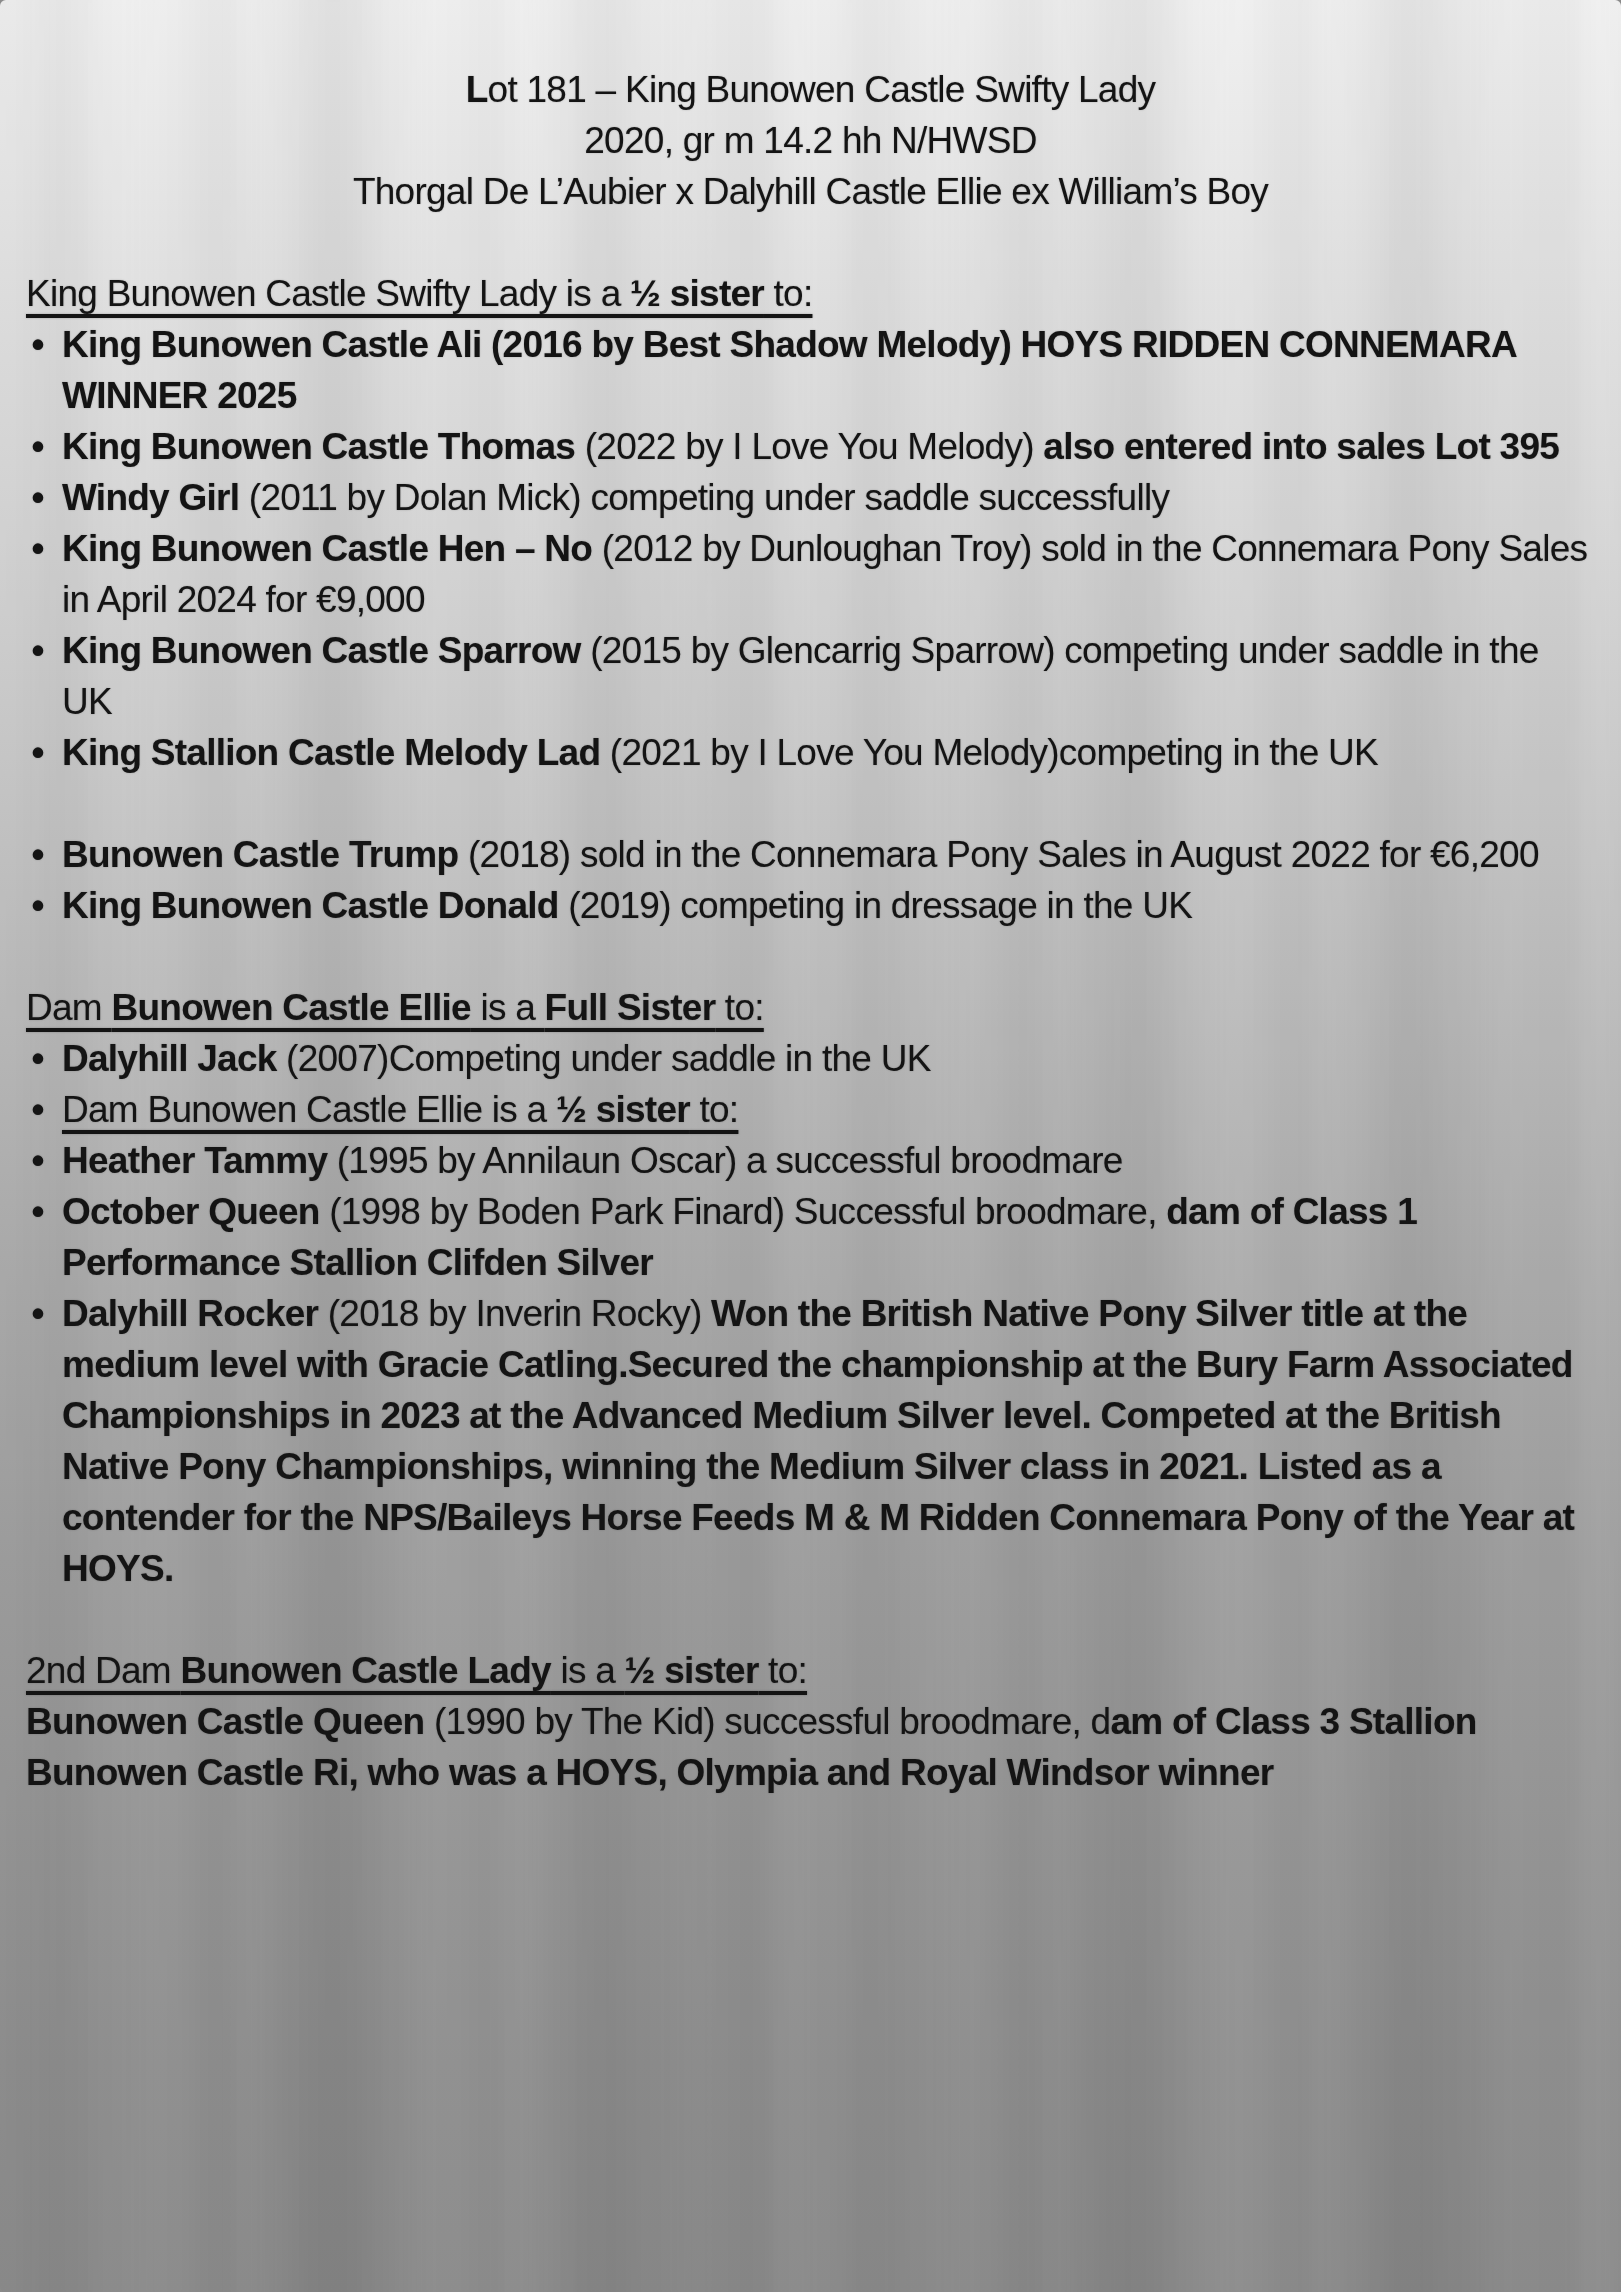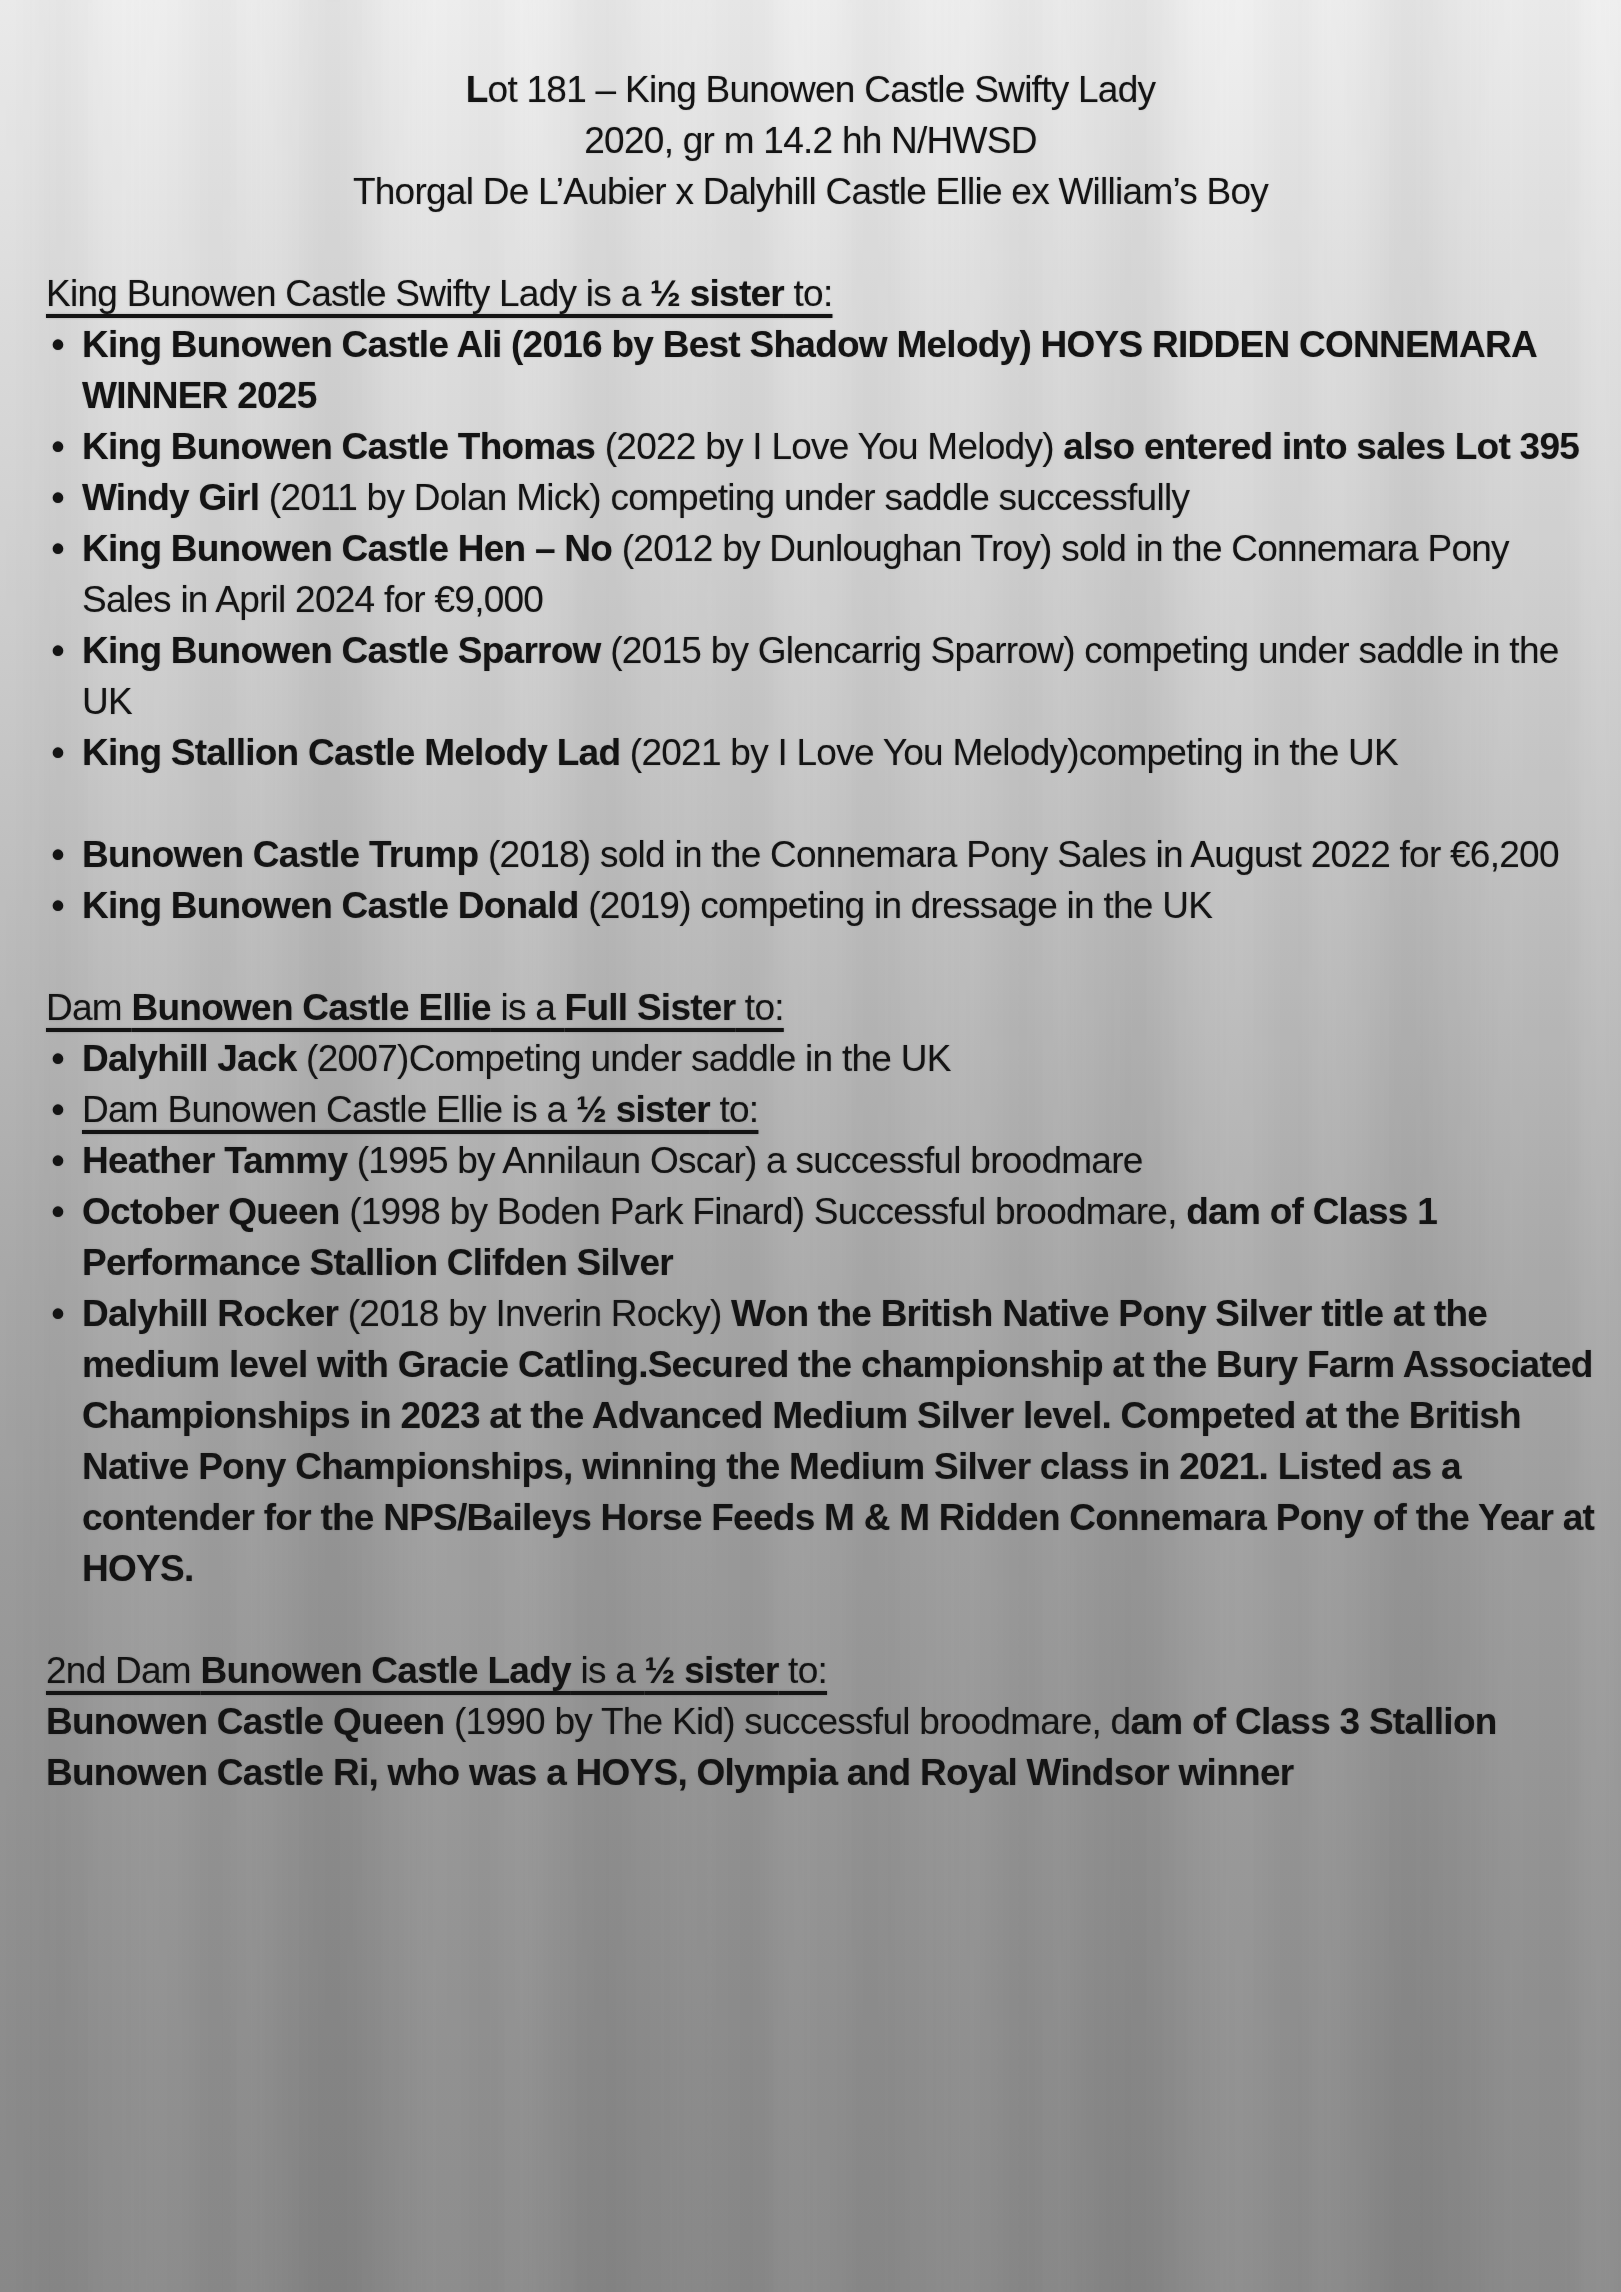--- a/index.html
+++ b/index.html
@@ -6,20 +6,21 @@
   .page{
     position:relative;
     width:1621px;height:2293px;
     overflow:hidden;
     font-family:"Liberation Sans",sans-serif;
     color:#141414;
     background:linear-gradient(180deg,
       #f0f0f0 0%, #e2e2e2 12%, #d7d7d7 22%,
       #c9c9c9 33%, #b9b9b9 45%, #a9a9a9 57%,
       #9d9d9d 68%, #949494 80%, #8d8d8d 90%, #898989 100%);
+    border-radius:6px;
   }
   
   .page::before{
     content:"";position:absolute;inset:-36px;pointer-events:none;
     background:
       repeating-linear-gradient(90deg,
         rgba(255,255,255,0.06) 0px,  rgba(255,255,255,0.00) 49px,
         rgba(0,0,0,0.05)      99px, rgba(0,0,0,0.00)      152px,
         rgba(255,255,255,0.04)206px, rgba(0,0,0,0.04)      269px),
       repeating-linear-gradient(90deg,
@@ -34,21 +35,20 @@
     font-size:37px;line-height:51px;
     letter-spacing:-0.02em;
     text-shadow:0 0 1.8px rgba(20,20,20,0.28);
   }
   .doc-body{
     position:relative;
     padding:0 26px;
     font-size:37px;line-height:51px;
     letter-spacing:-0.02em;
     text-shadow:0 0 1.8px rgba(20,20,20,0.28);
-    margin-left:20px;
   }
   .section{margin-top:51px;}
   .heading{margin:0;}
   .u{
     text-decoration:underline;
     text-decoration-thickness:3.6px;
     text-underline-offset:8px;
   }
   .item{position:relative;padding-left:36px;}
   .item.para{padding-left:0;}

